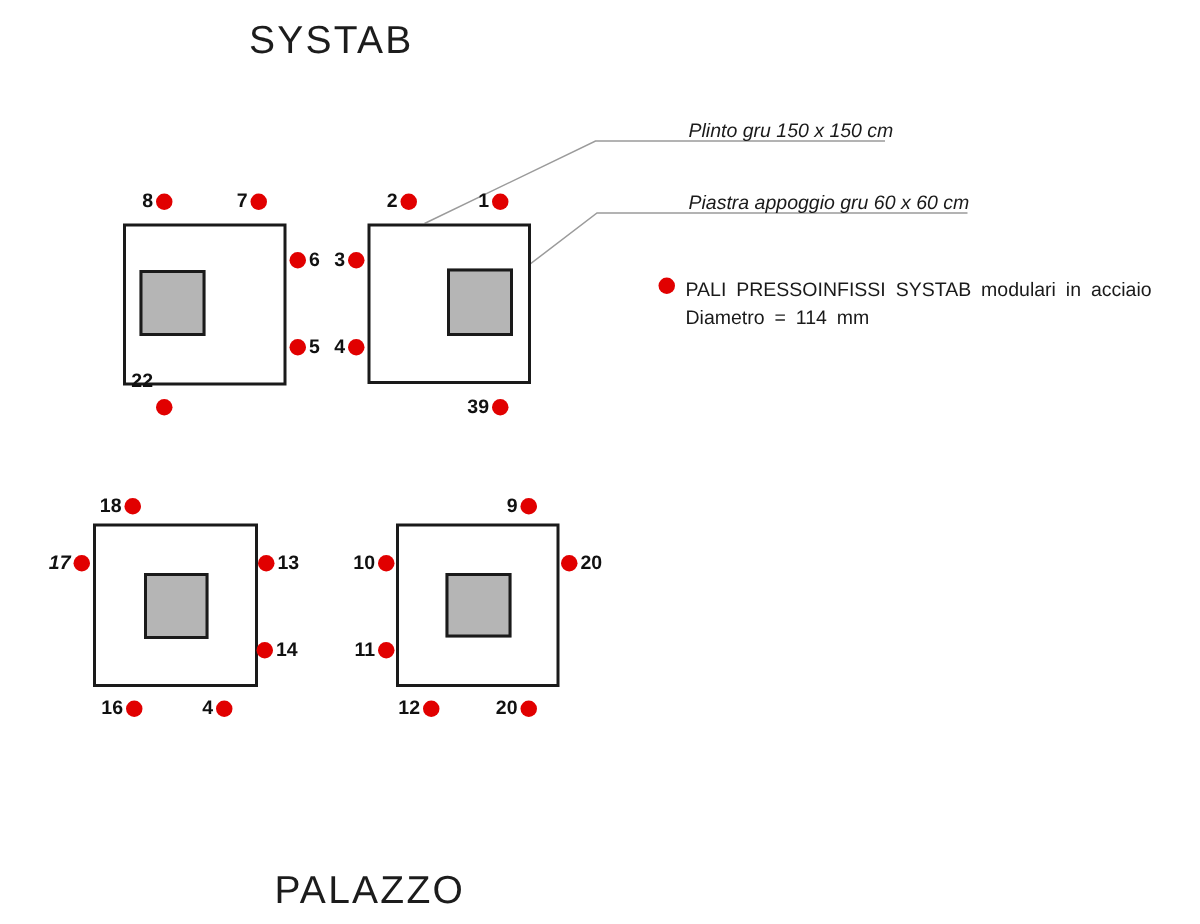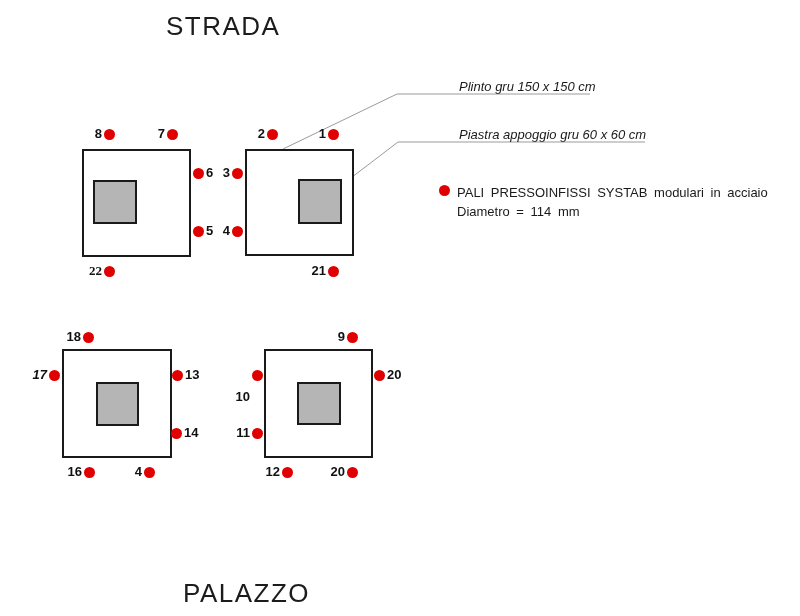--- a/index.html
+++ b/index.html
@@ -83,21 +83,21 @@
     color: #1a1a1a;
     word-spacing: 3px;
     white-space: nowrap;
   }
 </style>
 </head>
 <body>
 
 <div class="canvas">
 
-  <div id="title-top" class="big-title">STRADA</div>
+  <div id="title-top" class="big-title">SYSTAB</div>
 
   <svg id="leader-svg" viewBox="0 0 800 616" xmlns="http://www.w3.org/2000/svg">
       <polyline points="283,149 397,94 590,94" fill="none" stroke="#9b9b9b" stroke-width="1"></polyline>
       <polyline points="322,200 398,142 645,142" fill="none" stroke="#9b9b9b" stroke-width="1"></polyline>
     </svg>
 
   <div id="diagram">
       <div class="plinth" style="left: 82px; top: 149px; width: 109px; height: 108px;"></div>
       <div class="plate" style="left: 93px; top: 180px; width: 44px; height: 44px;"></div>
       <div class="plinth" style="left: 245px; top: 149px; width: 109px; height: 107px;"></div>
@@ -118,21 +118,21 @@
       <span class="pile-num right" style="top: 223px; left: 206px;">5</span>
       <span class="pile-dot" style="left: 193px; top: 168px; background: rgb(225, 0, 0);"></span>
       <span class="pile-num right" style="top: 165px; left: 206px;">6</span>
       <span class="pile-dot" style="left: 167px; top: 129px; background: rgb(225, 0, 0);"></span>
       <span class="pile-num left" style="top: 126px; left: 131px;">7</span>
       <span class="pile-dot" style="left: 104px; top: 129px; background: rgb(225, 0, 0);"></span>
       <span class="pile-num left" style="top: 126px; left: 68px;">8</span>
       <span class="pile-dot" style="left: 347px; top: 332px; background: rgb(225, 0, 0);"></span>
       <span class="pile-num left" style="top: 329px; left: 311px;">9</span>
       <span class="pile-dot" style="left: 252px; top: 370px; background: rgb(225, 0, 0);"></span>
-      <span class="pile-num left" style="top: 389px; left: 216px;">10</span>
+      <span class="pile-num left" style="top: 367px; left: 216px;">10</span>
       <span class="pile-dot" style="left: 252px; top: 428px; background: rgb(225, 0, 0);"></span>
       <span class="pile-num left" style="top: 425px; left: 216px;">11</span>
       <span class="pile-dot" style="left: 282px; top: 467px; background: rgb(225, 0, 0);"></span>
       <span class="pile-num left" style="top: 464px; left: 246px;">12</span>
       <span class="pile-dot" style="left: 172px; top: 370px; background: rgb(225, 0, 0);"></span>
       <span class="pile-num right" style="top: 367px; left: 185px;">13</span>
       <span class="pile-dot" style="left: 171px; top: 428px; background: rgb(225, 0, 0);"></span>
       <span class="pile-num right" style="top: 425px; left: 184px;">14</span>
       <span class="pile-dot" style="left: 144px; top: 467px; background: rgb(225, 0, 0);"></span>
       <span class="pile-num left" style="top: 464px; left: 108px;">4</span>
@@ -140,23 +140,23 @@
       <span class="pile-num left" style="top: 464px; left: 48px;">16</span>
       <span class="pile-dot" style="left: 49px; top: 370px; background: rgb(225, 0, 0);"></span>
       <span class="pile-num left" style="top: 367px; left: 13px; font-style: italic;">17</span>
       <span class="pile-dot" style="left: 83px; top: 332px; background: rgb(225, 0, 0);"></span>
       <span class="pile-num left" style="top: 329px; left: 47px;">18</span>
       <span class="pile-dot" style="left: 347px; top: 467px; background: rgb(225, 0, 0);"></span>
       <span class="pile-num left" style="top: 464px; left: 311px;">20</span>
       <span class="pile-dot" style="left: 374px; top: 370px; background: rgb(225, 0, 0);"></span>
       <span class="pile-num right" style="top: 367px; left: 387px;">20</span>
       <span class="pile-dot" style="left: 328px; top: 266px; background: rgb(225, 0, 0);"></span>
-      <span class="pile-num left" style="top: 263px; left: 292px;">21</span>
+      <span class="pile-num left" style="top: 263px; left: 292px;">39</span>
       <span class="pile-dot" style="left: 104px; top: 266px; background: rgb(225, 0, 0);"></span>
-      <span class="pile-num left" style="top: 263px; left: 68px; font-family: Liberation Serif, serif;">22</span>
+      <span class="pile-num left" style="top: 246px; left: 68px;">22</span>
     </div>
 
   <div id="callout-text-0" class="callout-text">Plinto gru 150 x 150 cm</div>
   <div id="callout-text-1" class="callout-text">Piastra appoggio gru 60 x 60 cm</div>
 
   <span class="legend-dot"></span>
   <div class="legend-text">
     <div>PALI PRESSOINFISSI SYSTAB modulari in acciaio</div>
     <div>Diametro = 114 mm</div>
   </div>

